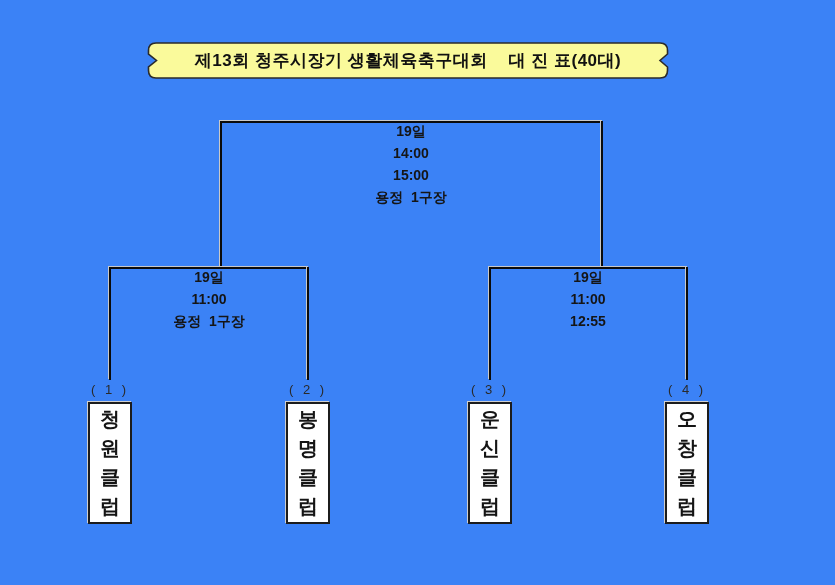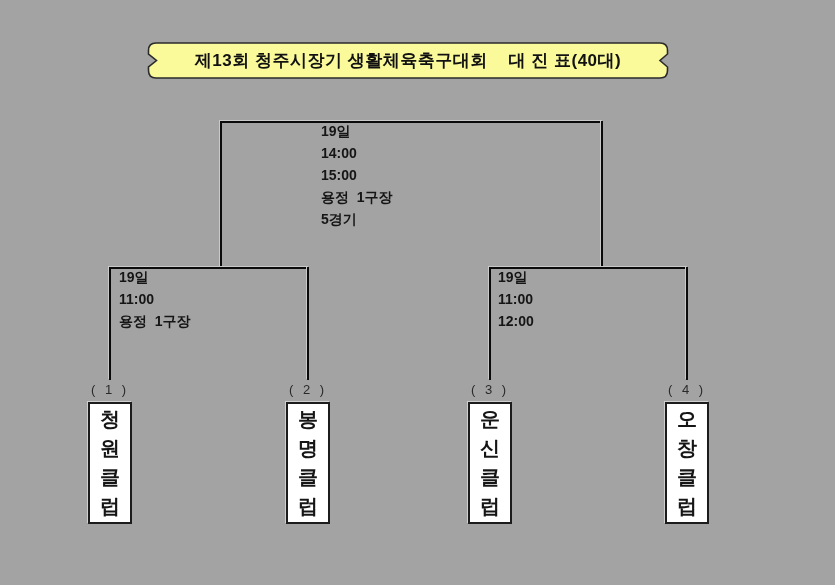--- a/index.html
+++ b/index.html
@@ -1,32 +1,32 @@
 <!DOCTYPE html>
 <html><head>
 <meta charset="utf-8">
 <style>
   html,body{margin:0;padding:0;background:#ffffff;}
   .page{
-    position:relative;width:835px;height:585px;background:#a3a3a3;overflow:hidden;
+    position:relative;width:835px;height:585px;background:#3b82f6;overflow:hidden;
     font-family:"Liberation Sans","DejaVu Sans",sans-serif;color:#151515;
   }
   
   .banner{position:absolute;left:147px;top:42px;width:522px;height:37px;}
   .banner svg{position:absolute;left:0;top:0;}
   .banner-title{
     position:absolute;left:0;top:0;width:522px;height:37px;line-height:37px;
     text-align:center;font-size:17px;font-weight:700;color:#111;
     white-space:pre;letter-spacing:0.5px;
   }
   
   .line{position:absolute;background:#0b0b0b;box-shadow:-1px -1px 0 #c9c9c9;}
   
   .match-info{
-    position:absolute;width:180px;text-align:left;
+    position:absolute;width:180px;text-align:center;
     font-size:14px;font-weight:700;line-height:22px;color:#151515;
   }
   .match-info span{display:block;white-space:pre;}
   
   .seed{
     position:absolute;width:60px;top:382px;text-align:center;
     font-size:13px;font-weight:500;color:#2a2a2a;letter-spacing:3px;white-space:pre;
   }
   
   .team-box{
@@ -66,33 +66,32 @@
   <div class="line" style="left:109px;top:267px;width:2px;height:113px;"></div>
   <div class="line" style="left:307px;top:267px;width:2px;height:113px;"></div>
   <div class="line" style="left:489px;top:267px;width:2px;height:113px;"></div>
   <div class="line" style="left:686px;top:267px;width:2px;height:113px;"></div>
 
   <div class="match-info" style="left:321px;top:120px;">
     <span>19일</span>
     <span>14:00</span>
     <span>15:00</span>
     <span>용정  1구장</span>
-    <span>5경기</span>
   </div>
 
   <div class="match-info" style="left:119px;top:266px;">
     <span>19일</span>
     <span>11:00</span>
     <span>용정  1구장</span>
   </div>
 
   <div class="match-info" style="left:498px;top:266px;">
     <span>19일</span>
     <span>11:00</span>
-    <span>12:00</span>
+    <span>12:55</span>
   </div>
 
   <div class="seed" style="left:80px;">( 1 )</div>
   <div class="seed" style="left:278px;">( 2 )</div>
   <div class="seed" style="left:460px;">( 3 )</div>
   <div class="seed" style="left:657px;">( 4 )</div>
 
   <div class="team-box" style="left:88px;">
     <span class="ch">청</span>
     <span class="ch">원</span>

